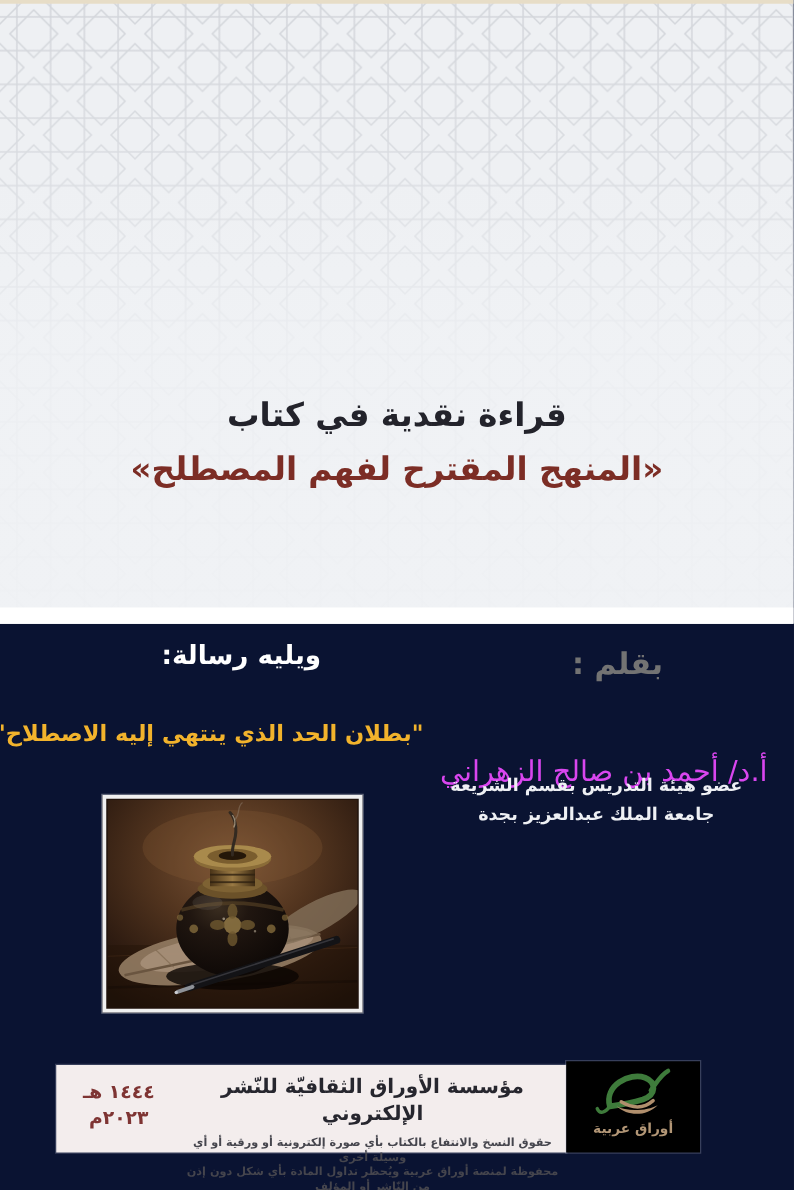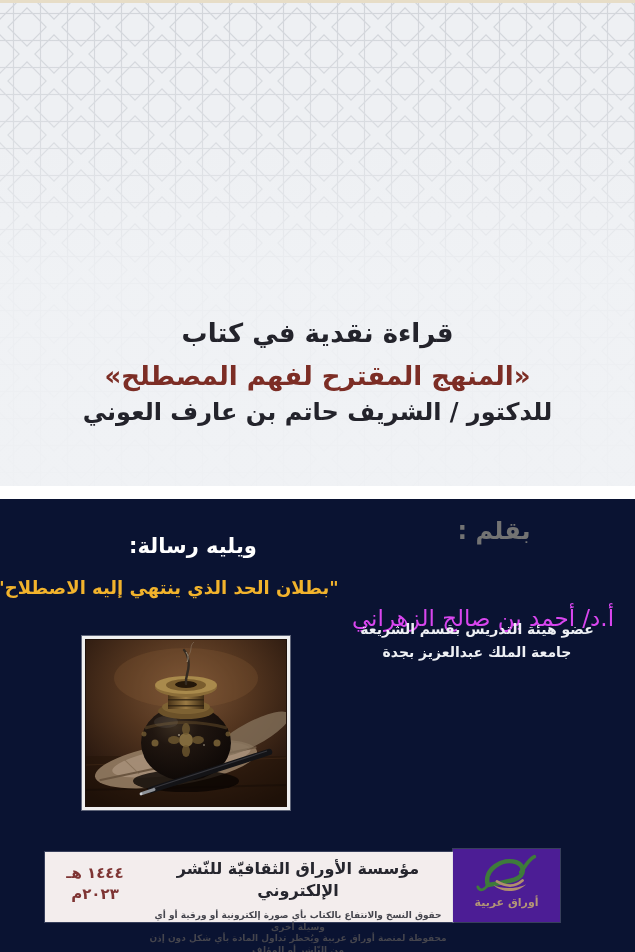--- a/index.html
+++ b/index.html
@@ -41,21 +41,21 @@
   .dark-section{ position:absolute; top:499px; left:0; width:635px; height:453px; background:#0a1332; }
 
   .abs-c{ position:absolute; transform:translateX(-50%); white-space:nowrap; }
 
   .byline-label{ left:494px; top:517px; font-size:24px; font-weight:bold; color:#737373; }
   .author-name{ left:483px; top:605px; font-size:23px; font-weight:normal; color:#d946ef; }
   .author-role{ font-size:14px; font-weight:bold; color:#eef0f4;text-align:right; }
   .role-1{ left:477px; top:621px; }
   .role-2{ left:477px; top:644px; }
 
-  .followup-label{ left:193px; top:534px; font-size:21px; font-weight:bold; color:#ffffff; }
+  .followup-label{ left:193px; top:512px; font-size:21px; font-weight:bold; color:#ffffff; }
   .followup-title{ left:167px; top:577px; font-size:18px; font-weight:bold; color:#f2b32c; }
 
   .photo-frame{
     position:absolute; left:82px; top:636px; width:208px; height:174px;
     border:3px solid #f0f0f0; outline:1px solid rgba(255,255,255,.35);
     background:#20130c; padding:1px;
   }
   .photo-frame svg{ display:block; width:200px; height:166px; }
 
   
@@ -64,21 +64,21 @@
     background:#f3eded; box-shadow:0 0 0 1px rgba(190,195,215,.25);
   }
   .year-col{ position:absolute; left:8px; top:11px; width:84px; text-align:center;
     color:#7e3433; font-size:15px; font-weight:bold; line-height:21px; }
   .pub-col{ position:absolute; left:103px; top:6px; width:300px; text-align:center; }
   .publisher-name{ font-size:16px; font-weight:bold; color:#26262e; line-height:22px; }
   .copyright{ margin-top:8px; font-size:9px; font-weight:bold; color:#45454d; line-height:11.5px; }
 
   .logo-box{
     position:absolute; left:453px; top:849px; width:107px; height:73px;
-    background:#4c1d95; box-shadow:0 0 0 1px rgba(190,195,215,.25);
+    background:#000000; box-shadow:0 0 0 1px rgba(190,195,215,.25);
   }
   .logo-box svg{ position:absolute; left:22px; top:5px; }
   .logo-wordmark{ position:absolute; left:0; right:0; top:47px; text-align:center;
     font-size:11px; font-weight:bold; color:#b29676; }
 </style>
 </head>
 <body>
 
 <div class="cover">
 
@@ -100,21 +100,20 @@
       <rect width="635" height="486" fill="url(#starpat)"></rect>
     </svg>
     <div class="pattern-veil"></div>
     <div class="white-strip"></div>
   </div>
   <div class="top-strip"></div>
 
 
   <div class="sub-line sub-1">قراءة نقدية في كتاب</div>
   <div class="sub-line sub-book">«المنهج المقترح لفهم المصطلح»</div>
-  <div class="sub-line sub-2">للدكتور / الشريف حاتم بن عارف العوني</div>
 
   <div class="dark-section"></div>
 
   <div class="abs-c byline-label">بقلم :</div>
   <div class="abs-c author-name">أ.د/ أحمد بن صالح الزهراني</div>
   <div class="abs-c author-role role-1">عضو هيئة التدريس بقسم الشريعة</div>
   <div class="abs-c author-role role-2">جامعة الملك عبدالعزيز بجدة</div>
 
   <div class="abs-c followup-label">ويليه رسالة:</div>
   <div class="abs-c followup-title">"بطلان الحد الذي ينتهي إليه الاصطلاح"</div>

